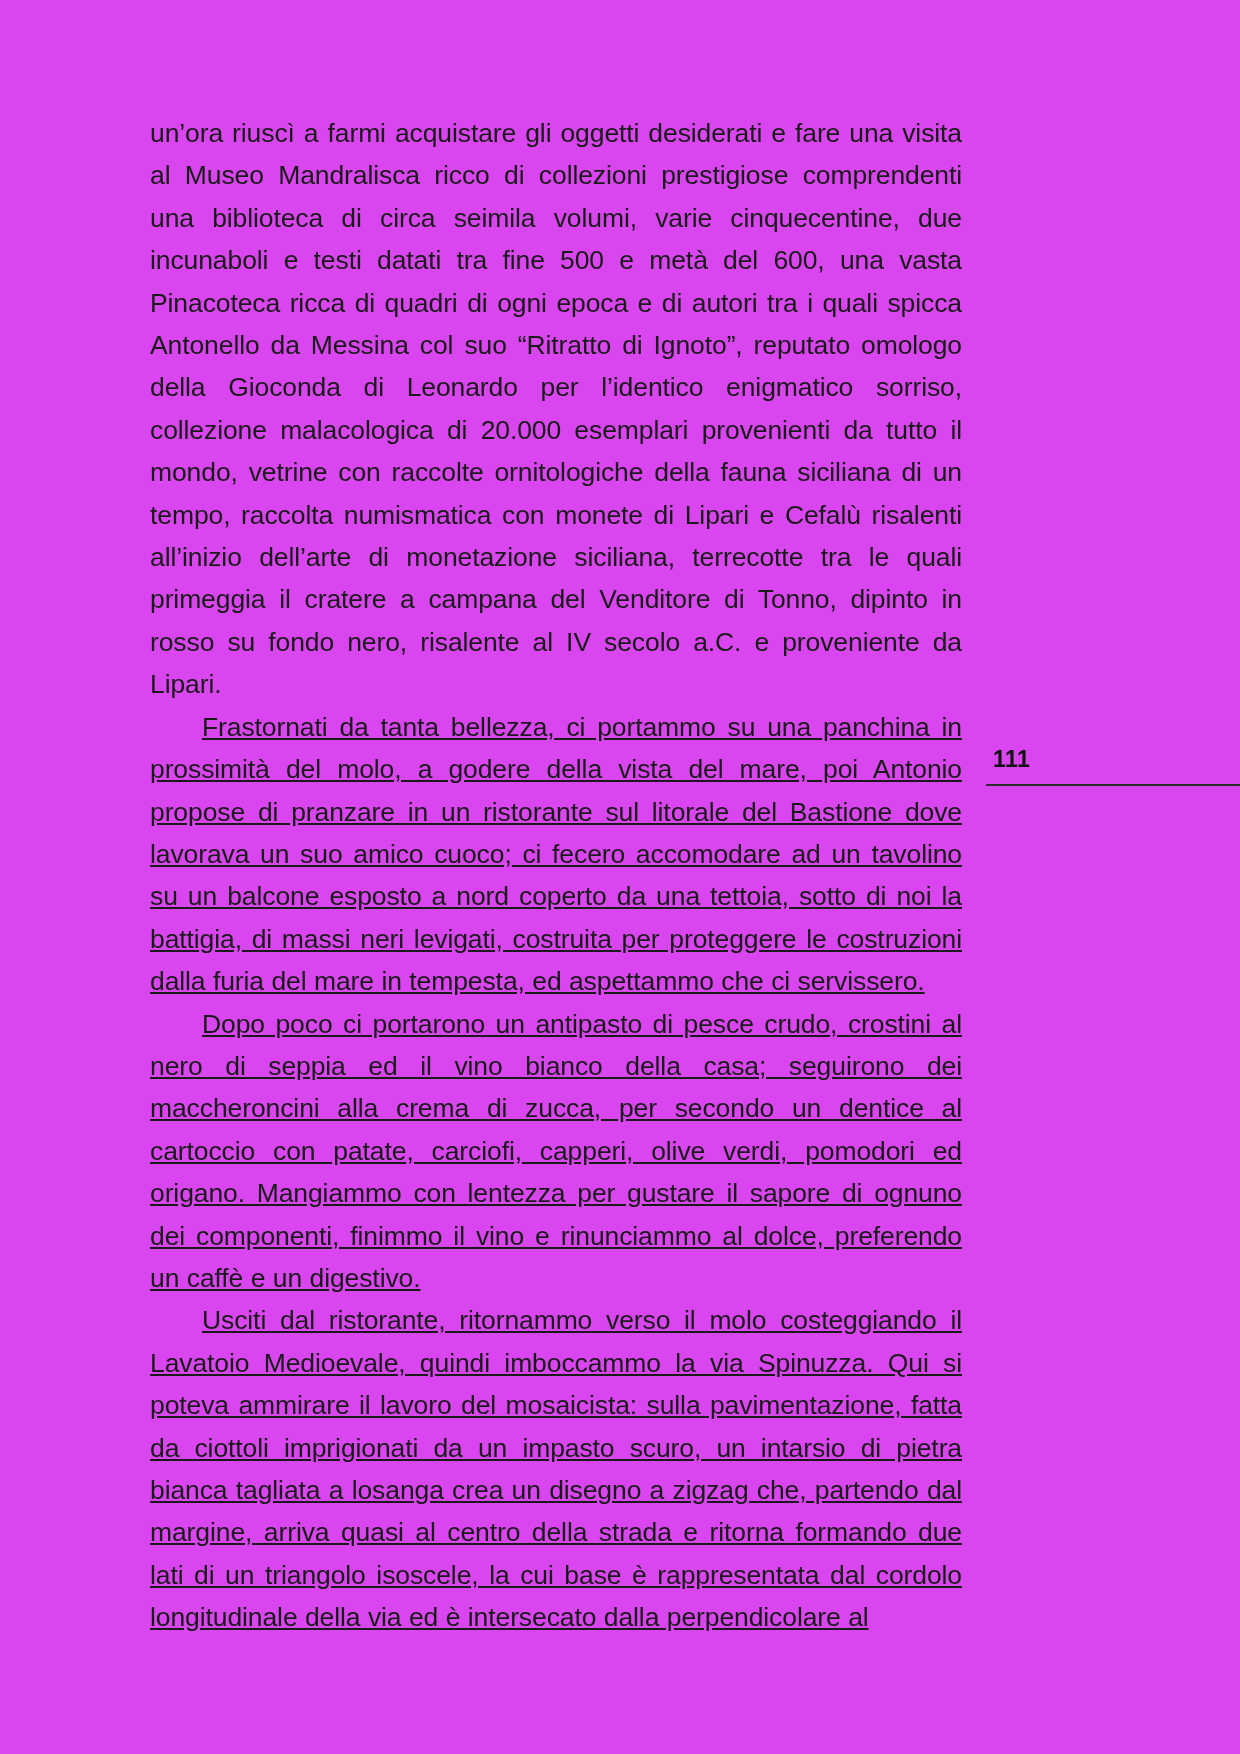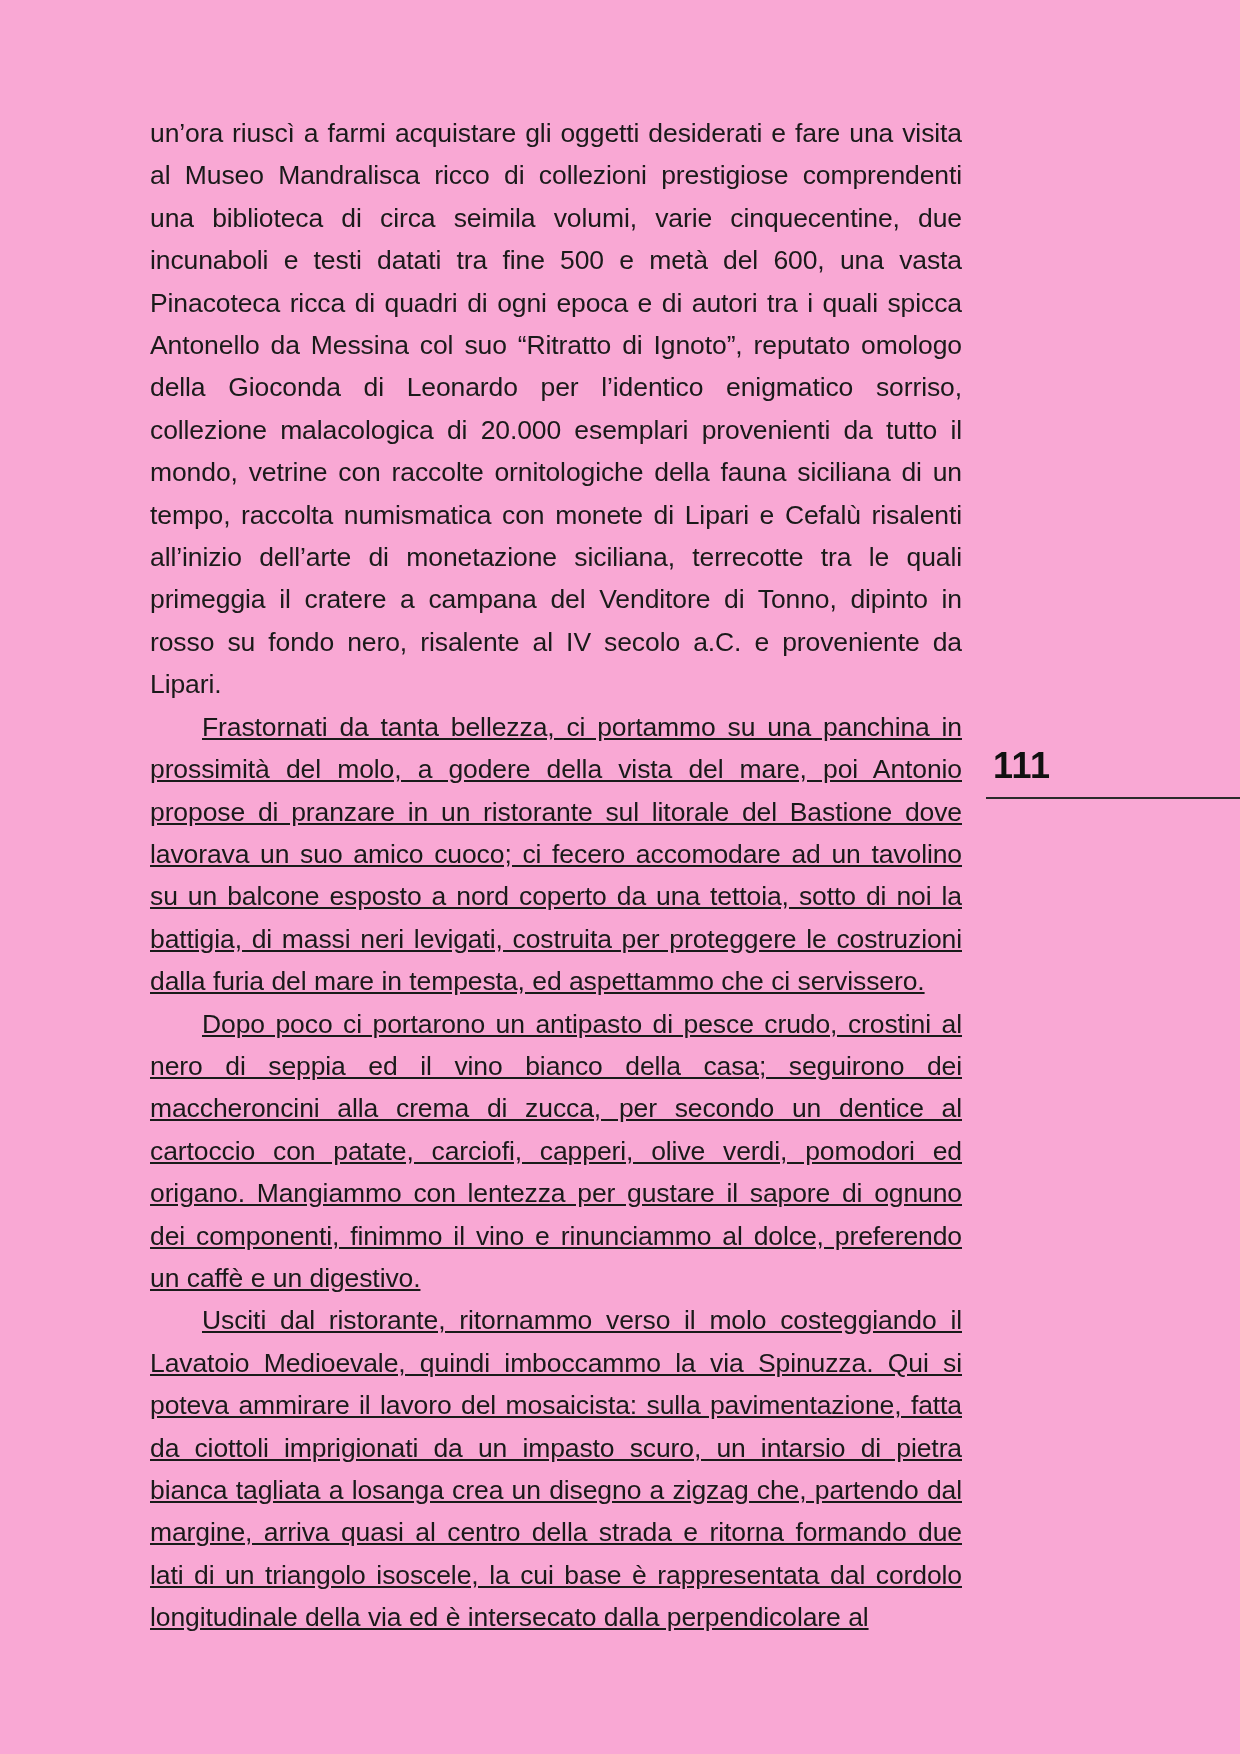--- a/index.html
+++ b/index.html
@@ -12,21 +12,21 @@
     height: 1754px;
     position: relative;
     font-family: "Liberation Sans", sans-serif;
     color: #1a1a1a;
     overflow: hidden;
   }
 
   .page {
     position: absolute;
     inset: 0;
-    background: #f9a8d4;
+    background: #d946ef;
   }
 
   
   .text-column {
     position: absolute;
     left: 150px;
     top: 112px;
     width: 812px;
   }
 
@@ -50,21 +50,21 @@
 
   
   .folio-block {
     position: absolute;
     left: 986px;
     top: 748px;
     width: 254px;
   }
 
   .folio-number {
-    font-size: 36px;
+    font-size: 23px;
     font-weight: bold;
     line-height: 1;
     color: #111111;
     letter-spacing: 0.5px;
     padding-left: 7px;
   }
 
   .folio-rule {
     margin-top: 13px;
     width: 254px;

